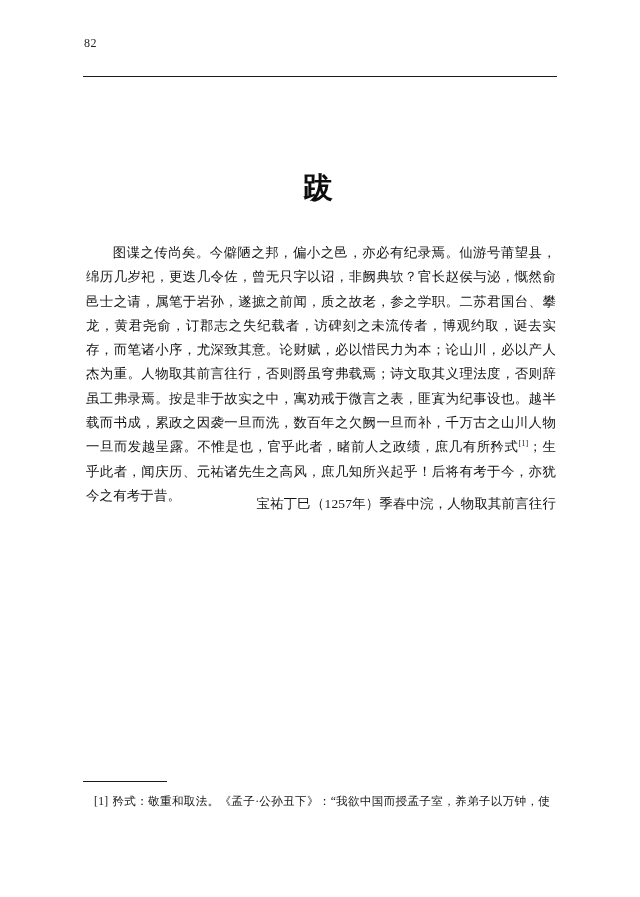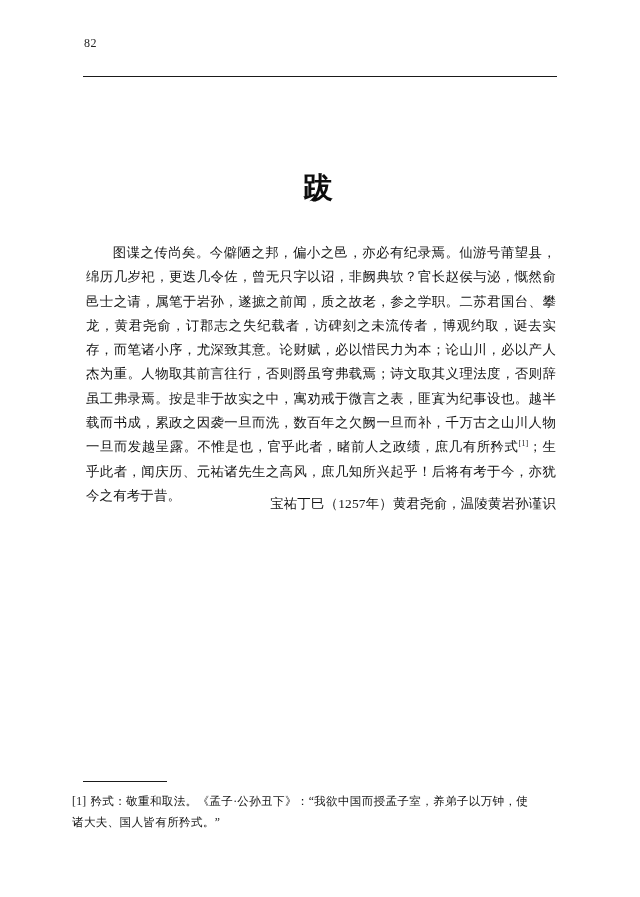--- a/index.html
+++ b/index.html
@@ -84,21 +84,21 @@
     position: absolute;
     top: 781px;
     left: 83px;
     width: 84px;
     height: 0;
     border-top: 1px solid #1a1a1a;
   }
   .footnote {
     position: absolute;
     top: 791px;
-    left: 72px;
+    left: 94px;
     width: 470px;
     font-size: 11.6px;
     line-height: 21px;
     text-align: justify;
     text-justify: inter-ideograph;
     color: #161616;
     letter-spacing: 0.3px;
   }
   .footnote .fn-marker {
     margin-right: 4px;
@@ -113,19 +113,19 @@
 <div class="page">
 
   <div class="page-number">82</div>
 
   <div class="header-rule"></div>
 
   <h1 class="title">跋</h1>
 
   <div class="body-text"><span>图谍之传尚矣。今僻陋之邦，偏小之邑，亦必有纪录焉。仙游号莆望县，绵历几岁祀，更迭几令佐，曾无只字以诏，非阙典欤？官长赵侯与泌，慨然俞邑士之请，属笔于岩孙，遂摭之前闻，质之故老，参之学职。二苏君国台、攀龙，黄君尧俞，订郡志之失纪载者，访碑刻之未流传者，博观约取，诞去实存，而笔诸小序，尤深致其意。论财赋，必以惜民力为本；论山川，必以产人杰为重。人物取其前言往行，否则爵虽穹弗载焉；诗文取其义理法度，否则辞虽工弗录焉。按是非于故实之中，寓劝戒于微言之表，匪寘为纪事设也。越半载而书成，累政之因袭一旦而洗，数百年之欠阙一旦而补，千万古之山川人物一旦而发越呈露。不惟是也，官乎此者，睹前人之政绩，庶几有所矜式</span><sup>[1]</sup><span>；生乎此者，闻庆历、元祐诸先生之高风，庶几知所兴起乎！后将有考于今，亦犹今之有考于昔。</span></div>
 
-  <div class="signature">宝祐丁巳（1257年）黄君尧俞，温陵黄岩孙谨识</div>
+  <div class="signature">宝祐丁巳（1257年）季春中浣，人物取其前言往行</div>
 
   <div class="footnote-rule"></div>
 
-  <div class="footnote"><span class="fn-marker">[1]</span><span>矜式：敬重和取法。《孟子·公孙丑下》：“我欲中国而授孟子室，养弟子以万钟，使</span><span class="fn-indent">诸大夫、国人皆有所矜式。”</span></div>
+  <div class="footnote"><span class="fn-marker">[1]</span><span>矜式：敬重和取法。《孟子·公孙丑下》：“我欲中国而授孟子室，养弟子以万钟，使</span></div>
 
 </div>
 
 </body></html>

